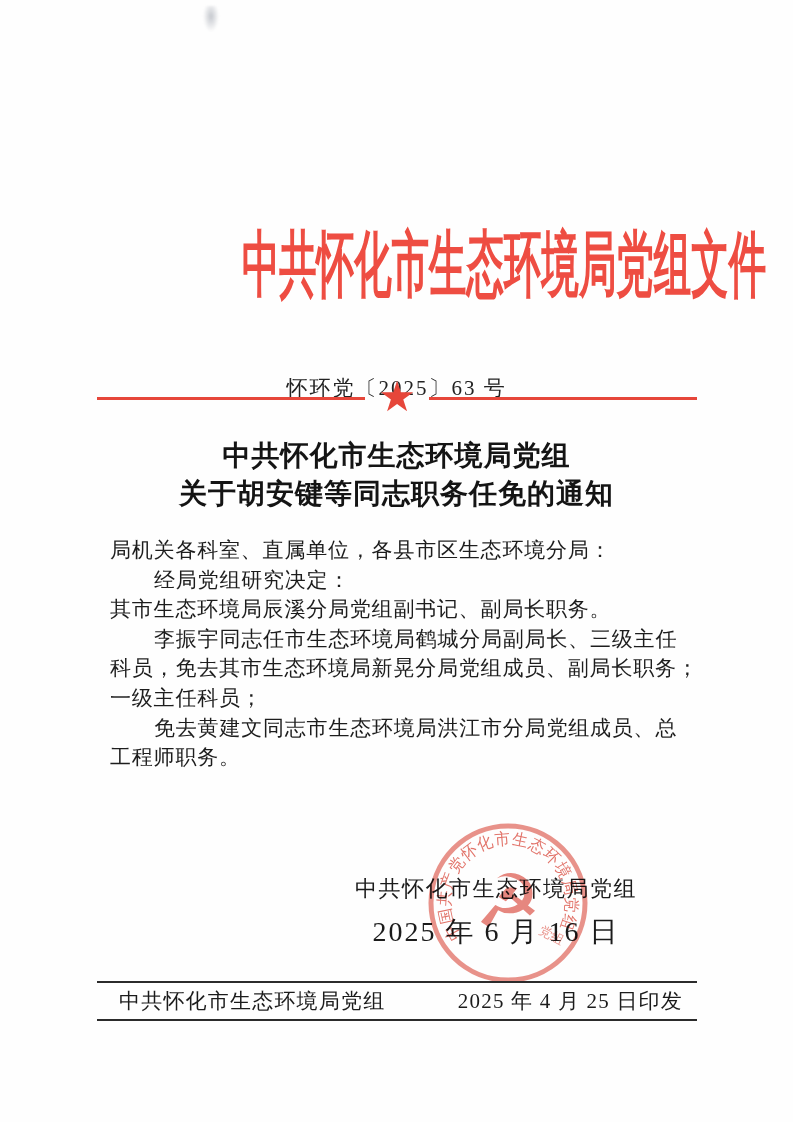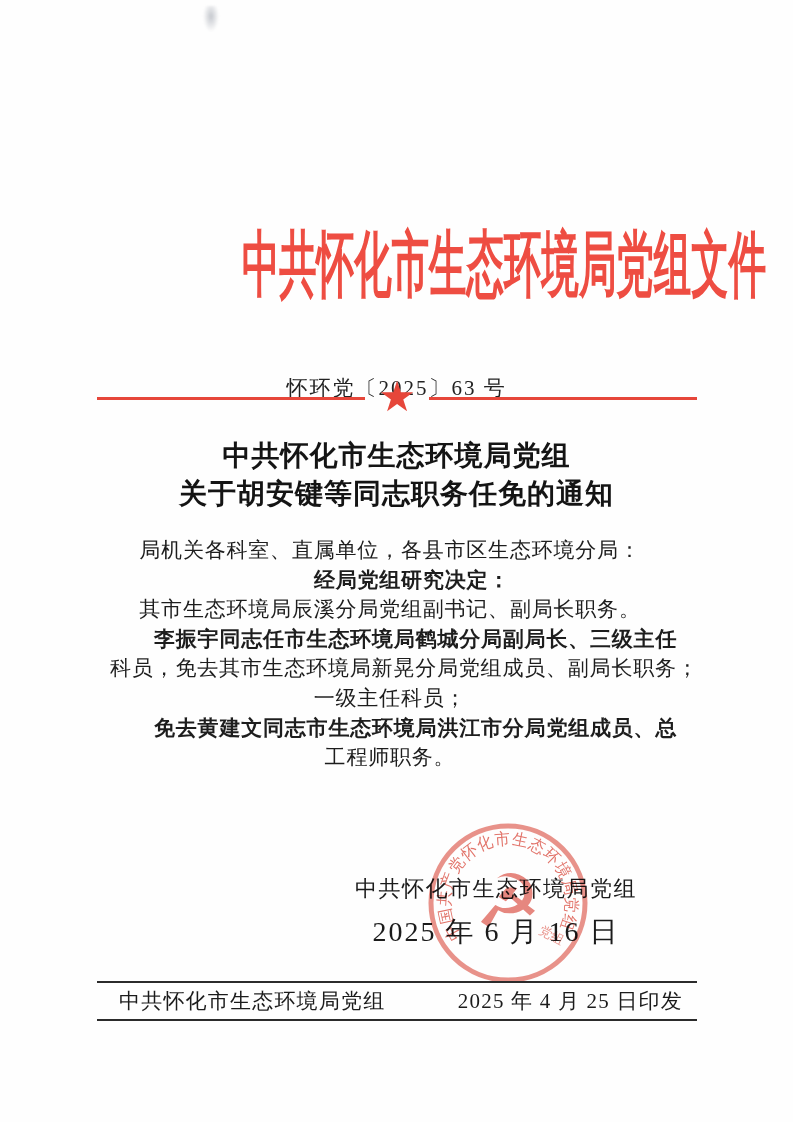--- a/index.html
+++ b/index.html
@@ -48,24 +48,23 @@
   .doc-title {
     position:absolute; top:437px; left:0; width:100%;
     text-align:center; font-weight:bold; color:#141414;
     font-size:28px; line-height:38px; letter-spacing:1px;
   }
   .doc-title div { white-space:nowrap; }
   .body-text {
     position:absolute; top:536px; left:110px; width:560px;
     font-size:21px; line-height:29.6px; letter-spacing:0.8px;
     color:#1d1d1d;
-    text-align:center;
   }
   .body-text .line { white-space:nowrap; }
-  .body-text .line.indent { text-indent:44px;font-weight:bold; }
+  .body-text .line.indent { text-indent:44px; }
   .signature {
     position:absolute; top:874px; left:340px; width:312px;
     text-align:center; color:#1b1b1b;
   }
   .sig-org { font-size:22px; letter-spacing:1.5px; white-space:nowrap; }
   .sig-date { font-size:28px; letter-spacing:2px; margin-top:9px; white-space:nowrap; }
   .seal {
     position:absolute; left:426px; top:821px; width:164px; height:164px;
     color:var(--seal-red,#d73a2c);
     mix-blend-mode:multiply;

